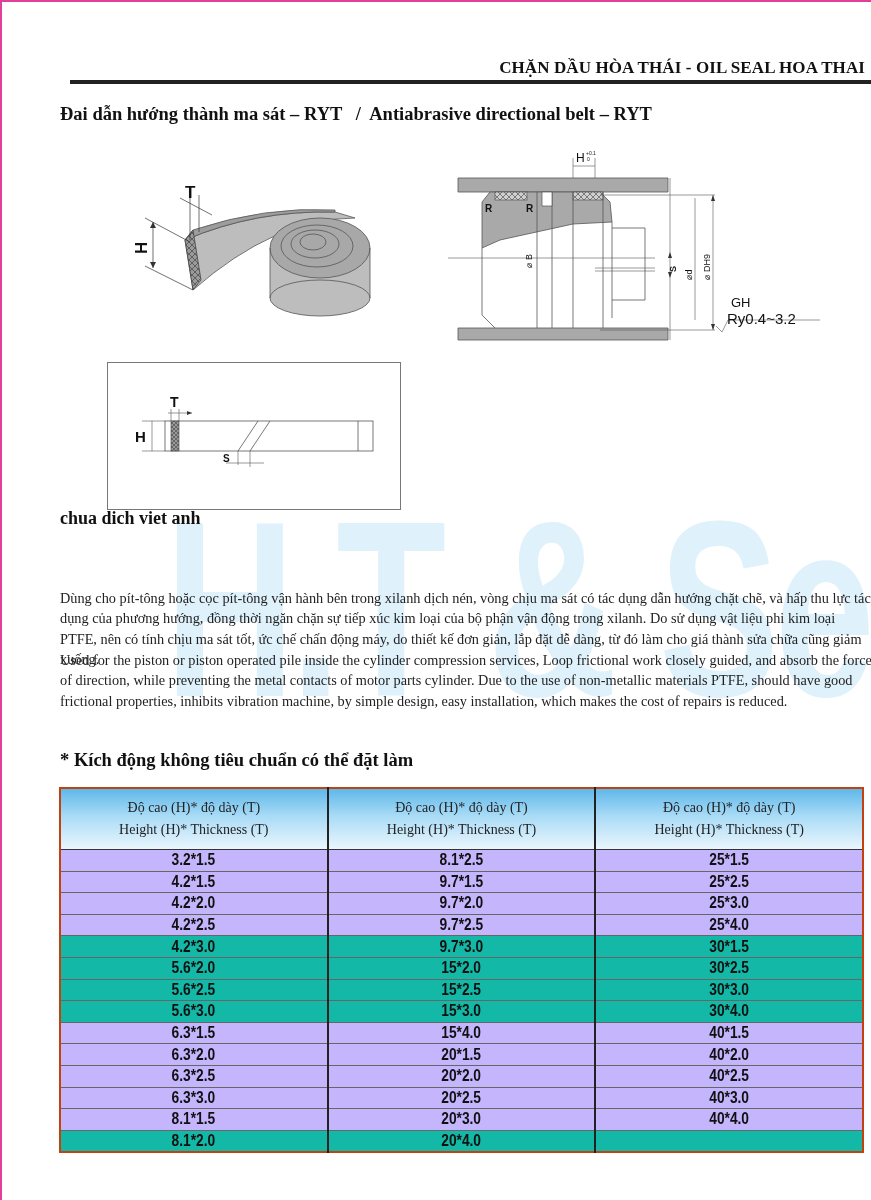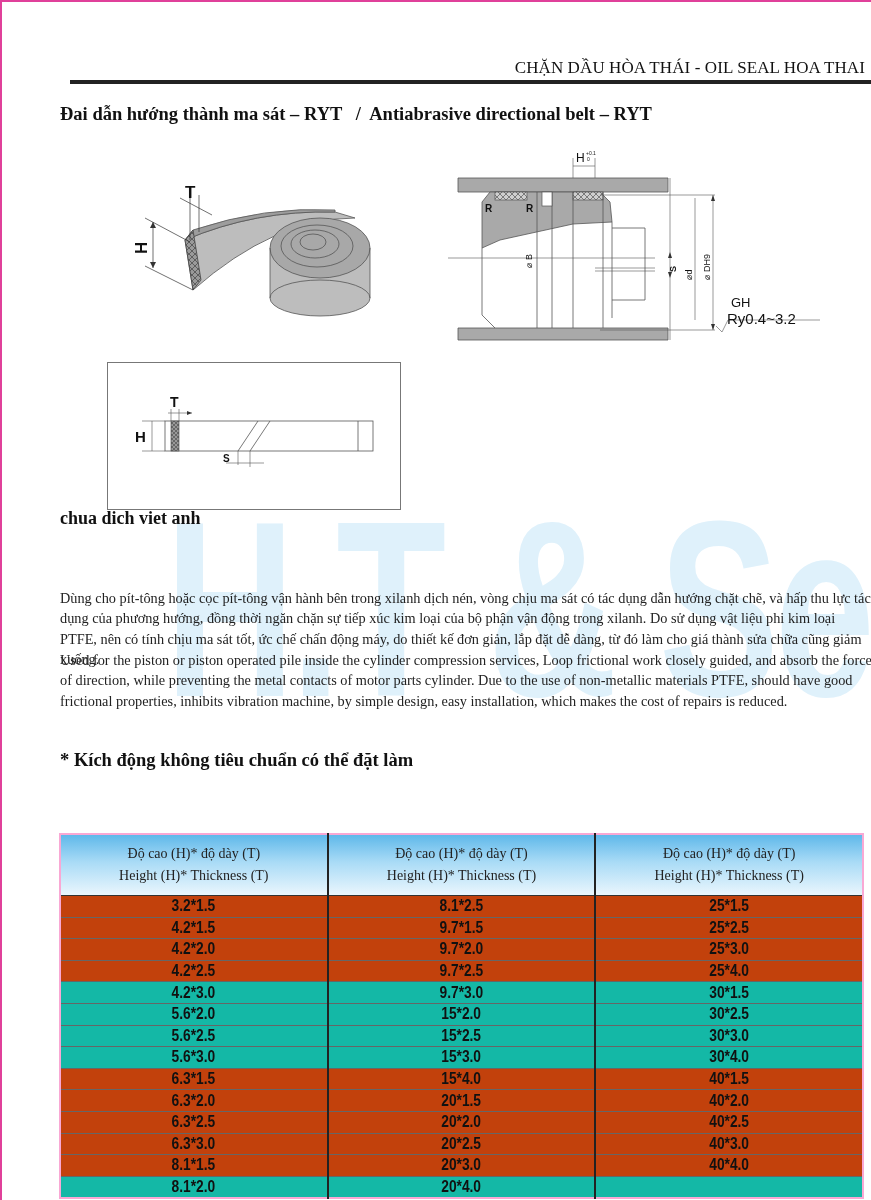--- a/index.html
+++ b/index.html
@@ -14,21 +14,21 @@
 
   .watermark {
     position: absolute; left: 165px; top: 480px; width: 620px; height: 260px;
     color: #dff1fb; font-family: "Liberation Sans", sans-serif; font-weight: bold;
     font-size: 250px; line-height: 260px; letter-spacing: -6px; white-space: nowrap;
     z-index: 0; transform: scaleX(0.72); transform-origin: left top;
   }
 
   .header-title {
     position: absolute; right: 6px; top: 58px;
-    font-family: "Liberation Serif", serif; font-weight: normal; font-size: 17px;
+    font-family: "Liberation Serif", serif; font-weight: bold; font-size: 17px;
     letter-spacing: 0.1px; color: #111; z-index: 2;
   }
   .header-rule { position: absolute; left: 70px; top: 80px; width: 801px; height: 4px; background: #222; z-index: 2; }
 
   .section-title {
     position: absolute; left: 60px; top: 104px; font-weight: bold; font-size: 18.5px;
     color: #111; z-index: 2; white-space: pre;
   }
 
   .diagram { position: absolute; z-index: 2; }
@@ -44,40 +44,40 @@
     color: #222; z-index: 2;
   }
   #para-vi { top: 588px; }
   #para-en { top: 650px; }
 
   .table-heading {
     position: absolute; left: 60px; top: 750px; font-weight: bold; font-size: 18.5px; z-index: 2;
   }
 
   table.sizes {
-    position: absolute; left: 59px; top: 833px; width: 805px;
+    position: absolute; left: 59px; top: 787px; width: 805px;
     border-collapse: collapse; z-index: 2;
-    border: 2px solid #f9a8d4;
+    border: 2px solid #c2410c;
   }
   table.sizes th {
     height: 58px; font-weight: normal; font-size: 14px; line-height: 22px;
     font-family: "Liberation Serif", serif; color: #222;
     background: linear-gradient(to bottom, #5fb8ea 0%, #a9dbf6 45%, #eaf6fd 100%);
     border-right: 2px solid #222; border-bottom: 1px solid #333;
   }
   table.sizes th:last-child { border-right: none; }
   table.sizes td {
     height: 20.6px; padding: 0; text-align: center;
     font-family: "Liberation Sans", sans-serif; font-weight: bold; font-size: 16px;
     color: #111; border-right: 2px solid #222; border-bottom: 1px solid #666;
     transform-origin: center;
   }
   table.sizes td:last-child { border-right: none; }
   table.sizes tr.blue td { background: #14b8a6; }
-  table.sizes tr.white td { background: #c2410c; }
+  table.sizes tr.white td { background: #c4b5fd; }
   .cell-text { display: inline-block; transform: scaleX(0.86); }
 </style>
 </head>
 <body>
 
 <div class="page-border-left"></div>
 <div class="page-border-top"></div>
 
 <div class="watermark">H.T &amp; Sea</div>
 

